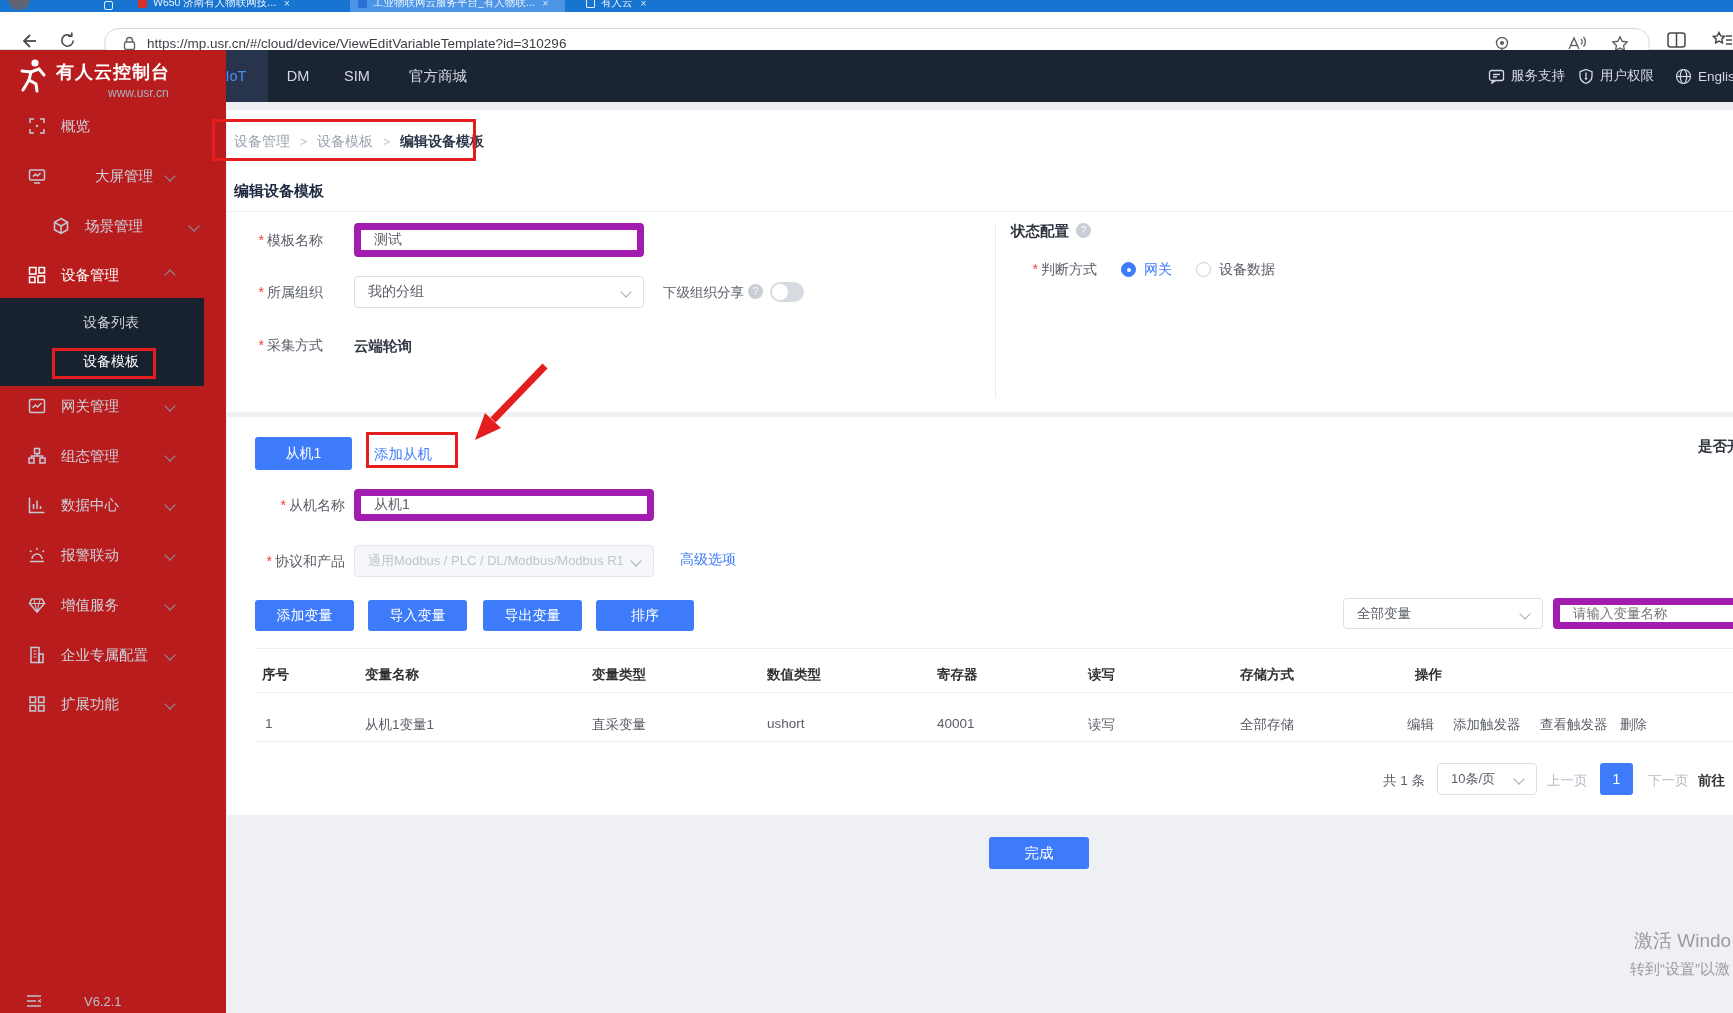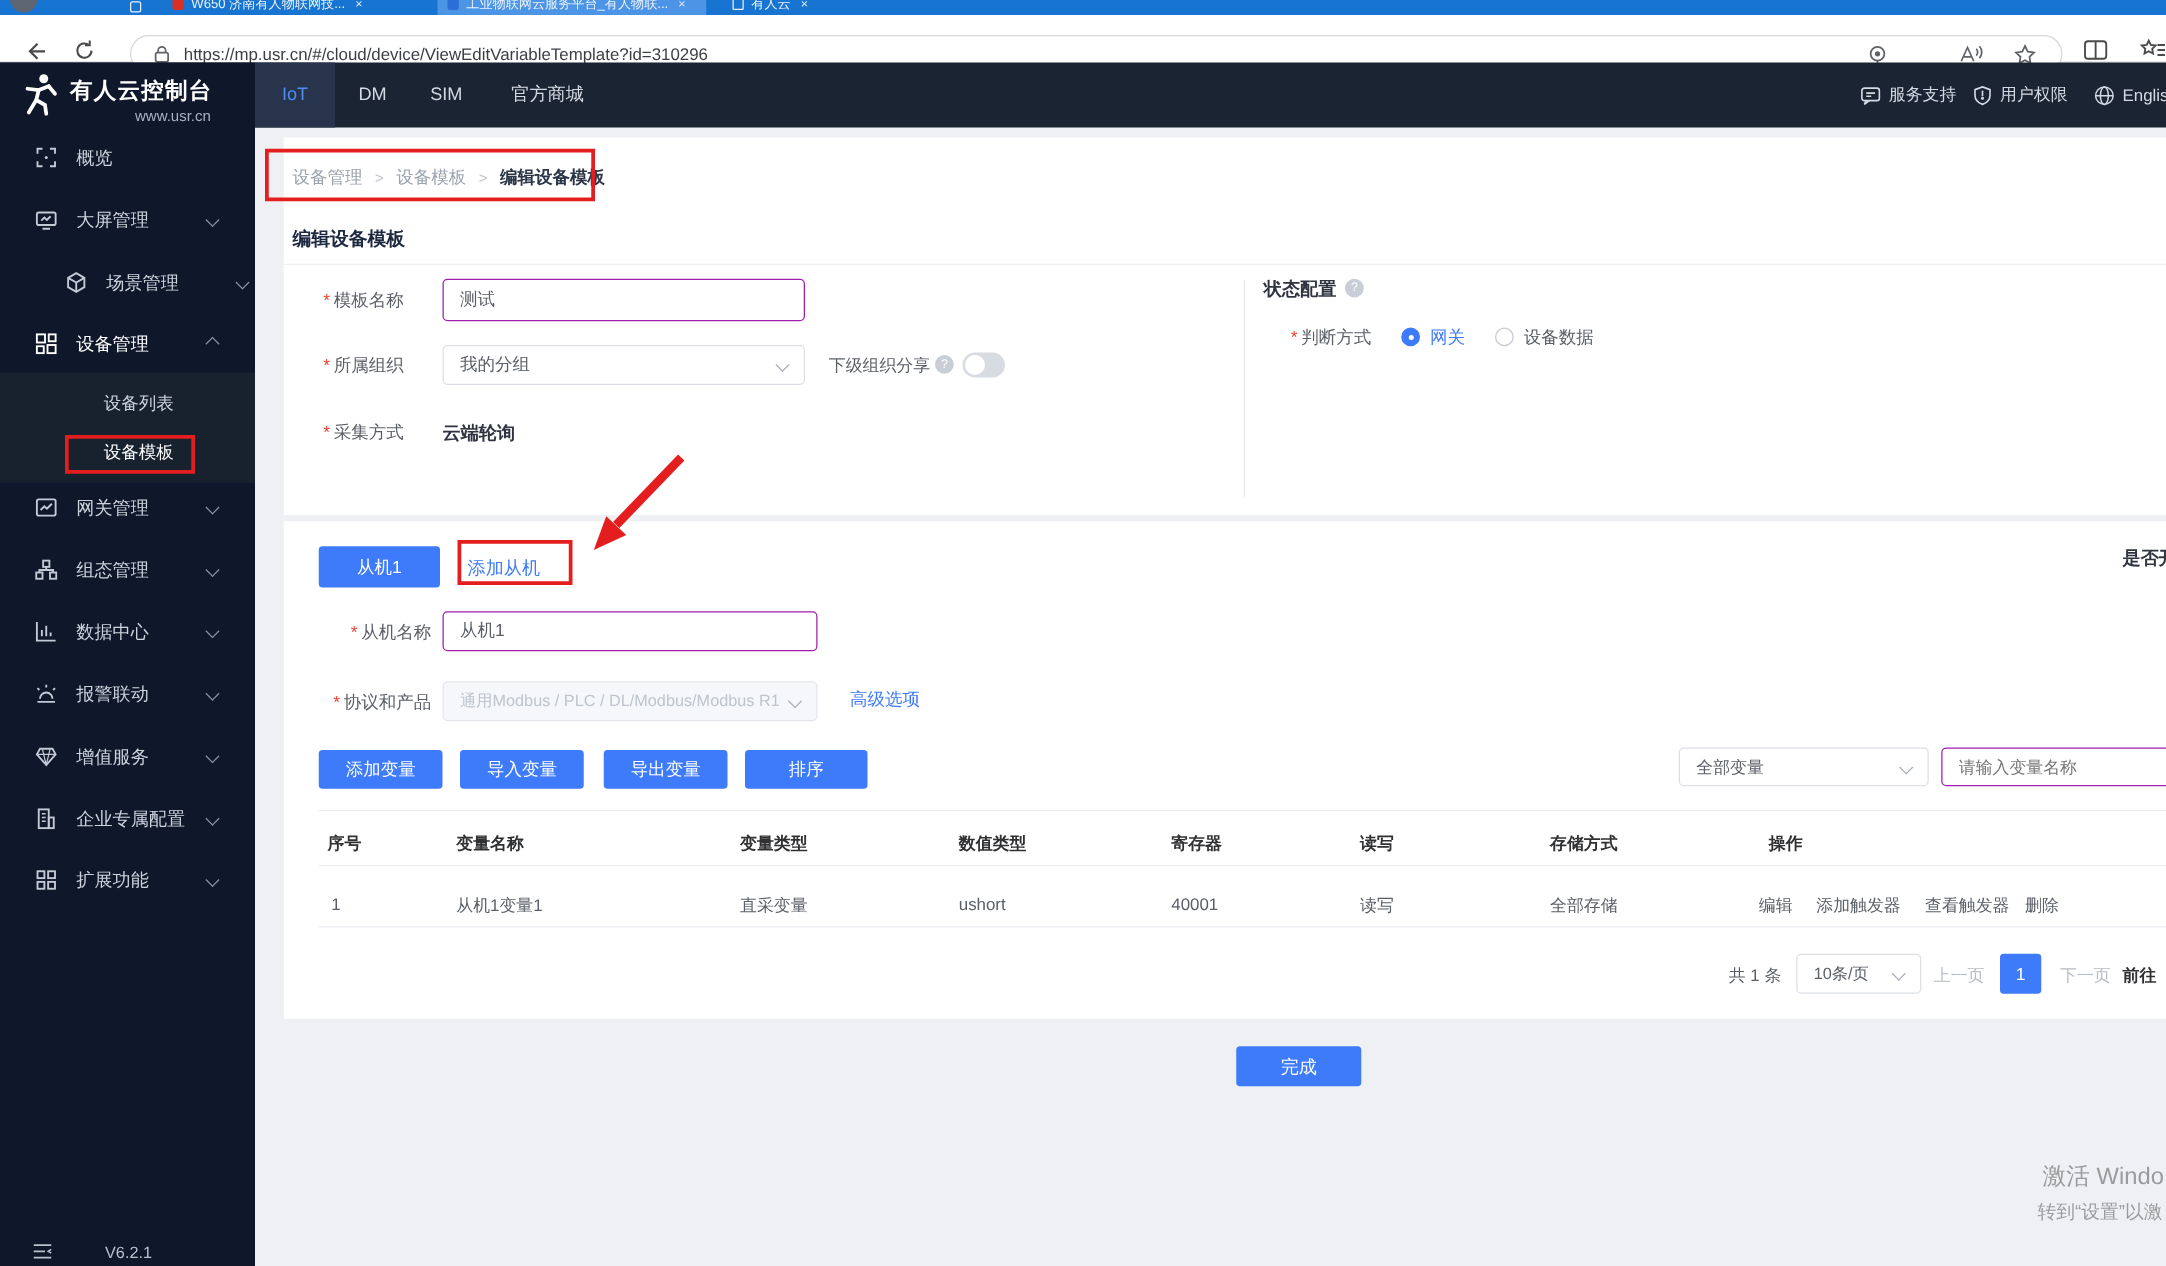--- a/index.html
+++ b/index.html
@@ -22,21 +22,21 @@
   .pillicon { position:absolute; top:6px; color:#5f6368; }
 
   
   #appnav { position:absolute; left:0; top:50px; width:1733px; height:52px; background:#1b2433; }
   .ntab { position:absolute; top:0; height:52px; line-height:52px; color:#d4dae4; font-size:14.5px; text-align:center; }
   .ntab.active { background:#28344c; color:#4e8df6; }
   .nright { position:absolute; top:0; height:52px; display:flex; align-items:center; color:#d4dae4; font-size:13.5px; }
   .nright svg { margin-right:6px; }
 
   
-  #sidebar { position:absolute; left:0; top:50px; width:204px; height:963px; background:#0f172a; }
+  #sidebar { position:absolute; left:0; top:50px; width:226px; height:963px; background:#b91c1c; }
   .brand-title { position:absolute; left:56px; top:10px; font-size:18px; font-weight:bold; color:#ffffff; letter-spacing:1px; }
   .brand-sub { position:absolute; left:72px; top:36px; font-size:12px; color:#a9b2c0;margin-left:36px; }
   .mi { position:absolute; left:0; width:204px; height:40px; display:flex; align-items:center; padding-left:28px; color:#ccd3dd; font-size:14.5px; cursor:pointer; }
   .mi .ic { width:18px; height:18px; margin-right:15px; flex:0 0 auto; }
   .chev { width:8px; height:8px; border-right:1.6px solid #8a93a3; border-bottom:1.6px solid #8a93a3; display:inline-block; transform:rotate(45deg); }
   .chev.up { transform:rotate(-135deg); }
   .mi .chev { position:absolute; right:30px; }
   #submenu-bg { position:absolute; left:0; top:248px; width:204px; height:88px; background:#18212e; }
   .smi { position:absolute; left:83px; width:121px; height:40px; line-height:40px; color:#ccd3dd; font-size:14px; cursor:pointer; }
   #version-row { position:absolute; left:0; top:938px; width:204px; height:30px; color:#b9c1cd; }
@@ -47,21 +47,21 @@
   #card2 { left:227px; top:417px; width:1506px; height:398px; }
   .divider-h { position:absolute; background:#eceef2; height:1px; }
   .divider-v { position:absolute; background:#e8ebef; width:1px; }
 
   .crumb { font-size:14px; color:#9aa3b0; }
   .crumb.current { color:#2b3648; font-weight:bold; }
   .csep { font-size:12px; color:#c0c4cc; margin:0 10px; }
 
   .flabel { position:absolute; text-align:right; font-size:14px; color:#5a5e66; white-space:nowrap; }
   .req { color:#f04134; margin-right:3px; }
-  .inp { position:absolute; border:1px solid #a21caf; border-radius:4px; background:#fff; font-size:14px; color:#5a5e66;
+  .inp { position:absolute; border:7px solid #a21caf; border-radius:4px; background:#fff; font-size:14px; color:#5a5e66;
          padding:0 13px; font-family:"Liberation Sans",sans-serif; }
   .sel { position:absolute; border:1px solid #dcdfe6; border-radius:4px; background:#fff; font-size:14px; color:#5a5e66;
          display:flex; align-items:center; padding:0 13px; cursor:pointer; }
   .sel .chev { margin-left:auto; border-color:#a8aeb8; }
   .sel.disabled { background:#f5f7fa; border-color:#e3e6eb; color:#bfc5cd; cursor:not-allowed; }
   .help { display:inline-block; width:15px; height:15px; border-radius:50%; background:#c8cdd6; color:#fff; font-size:10px;
           text-align:center; line-height:15px; }
   .switch { position:absolute; width:34px; height:20px; border-radius:10px; background:#d7dbe2; cursor:pointer; }
   .switch .knob { position:absolute; left:2px; top:2px; width:16px; height:16px; border-radius:50%; background:#fff; }
   .radio { position:absolute; width:15px; height:15px; border-radius:50%; border:1px solid #c6cad2; background:#fff; cursor:pointer; }
@@ -192,21 +192,21 @@
     <div class="brand-title">有人云控制台</div>
     <div class="brand-sub">www.usr.cn</div>
 
     <div class="mi" style="top:56px;">
       <svg class="ic" viewBox="0 0 18 18" fill="none" stroke="#c3cad6" stroke-width="1.5">
           <path d="M2 6V2h4M12 2h4v4M16 12v4h-4M6 16H2v-4"></path>
           <circle cx="9" cy="9" r="1.2" fill="#c3cad6" stroke="none"></circle>
         </svg>
       <span>概览</span>
     </div>
-    <div class="mi" style="top:106px;">
+    <div class="mi" style="top:106px;gap:34px;">
       <svg class="ic" viewBox="0 0 18 18" fill="none" stroke="#c3cad6" stroke-width="1.5">
           <rect x="1.5" y="3" width="15" height="10" rx="1.5"></rect>
           <path d="M5 9.5l2.5-2.5 2 2 3-3"></path>
           <path d="M6 16h6"></path>
         </svg>
       <span>大屏管理</span>
       <i class="chev"></i>
     </div>
     <div class="mi" style="top:156px;margin-left:24px;">
       <svg class="ic" viewBox="0 0 18 18" fill="none" stroke="#c3cad6" stroke-width="1.5">

